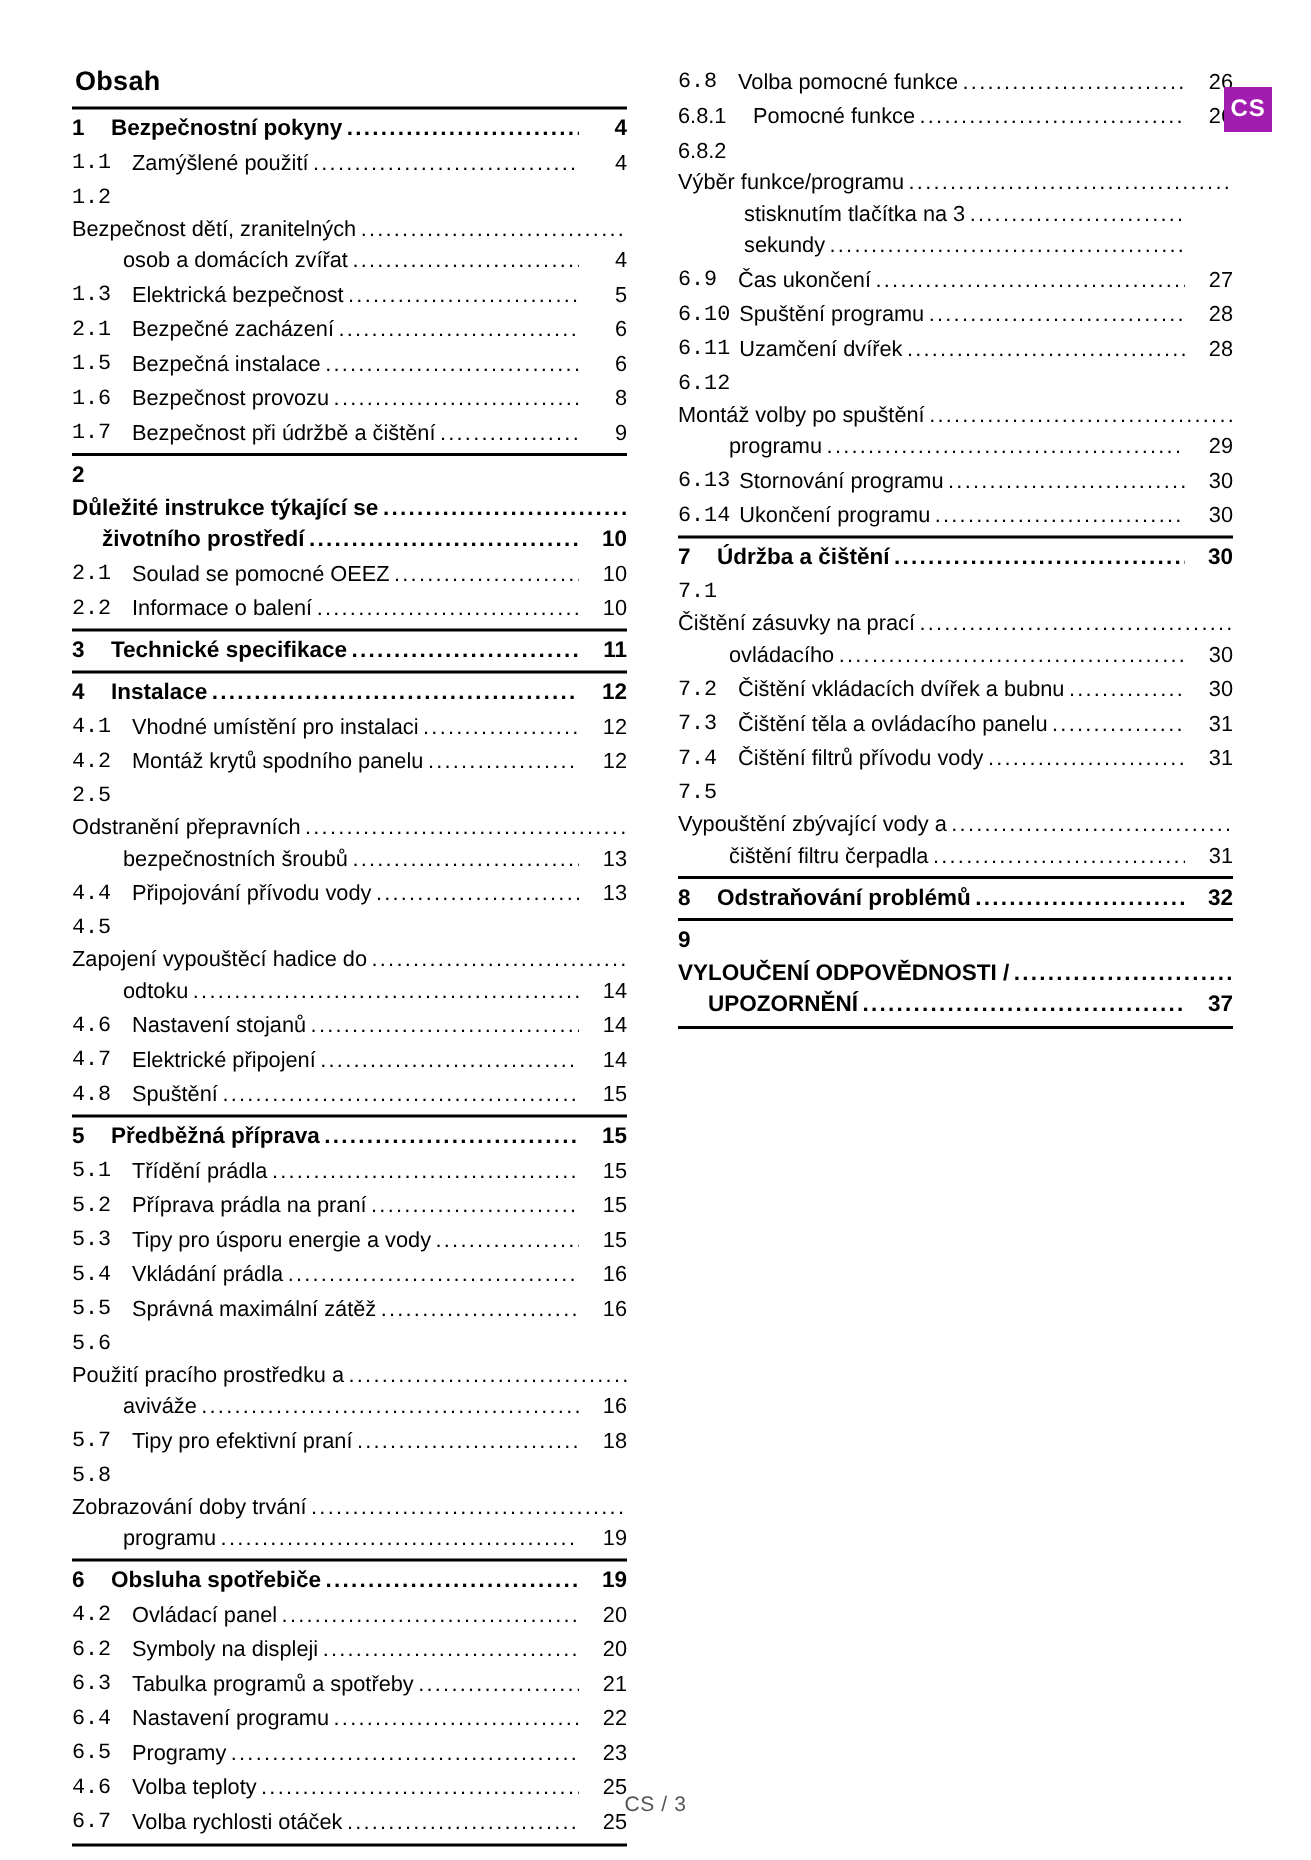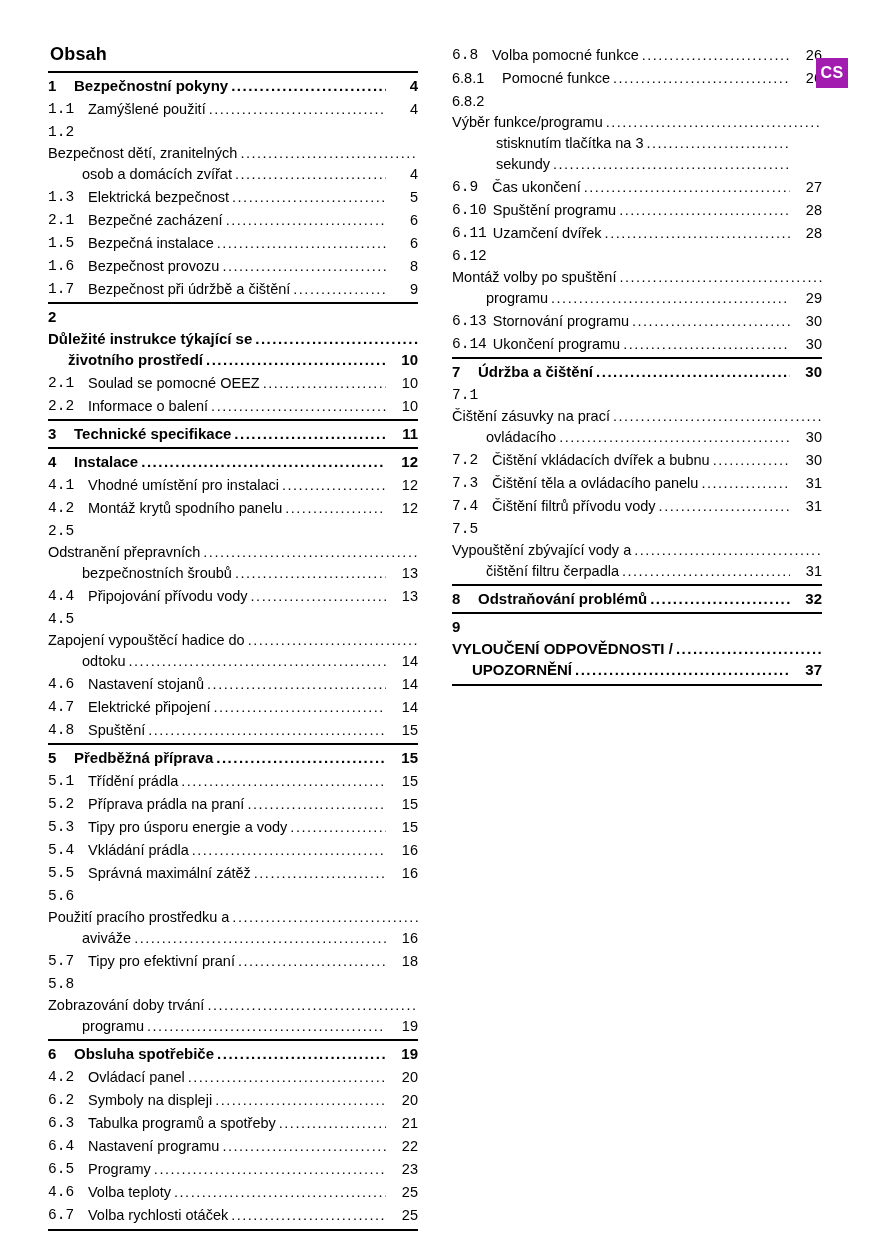--- a/index.html
+++ b/index.html
@@ -485,13 +485,14 @@
               <span class="txt"><span class="label">UPOZORNĚNÍ</span><span class="leader">............................................................</span></span>
               <span class="pg">37</span>
             </span>
           </li>
         </ul>
     <div class="bottom-rule"></div>
       </div>
 
   </div>
 
+  <div class="footer">CS / 3</div>
 </div>
 
 </body></html>

